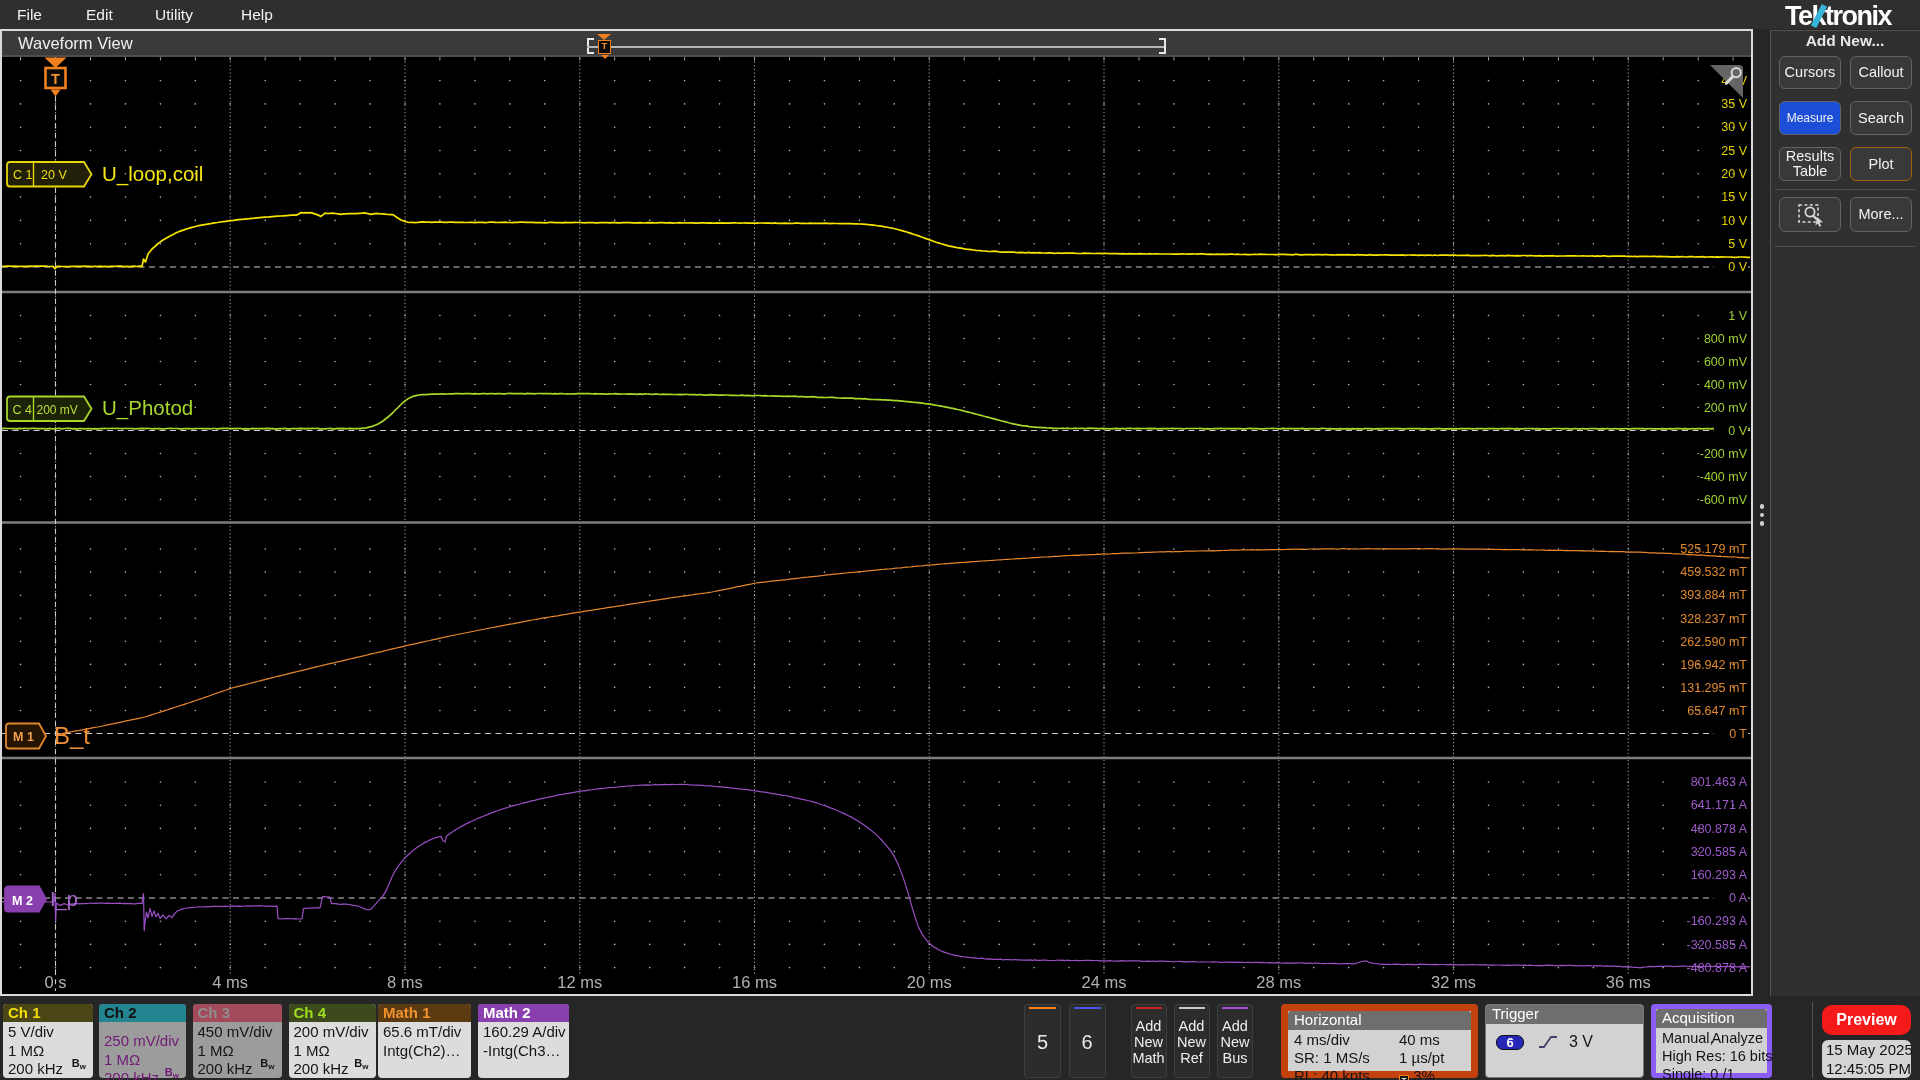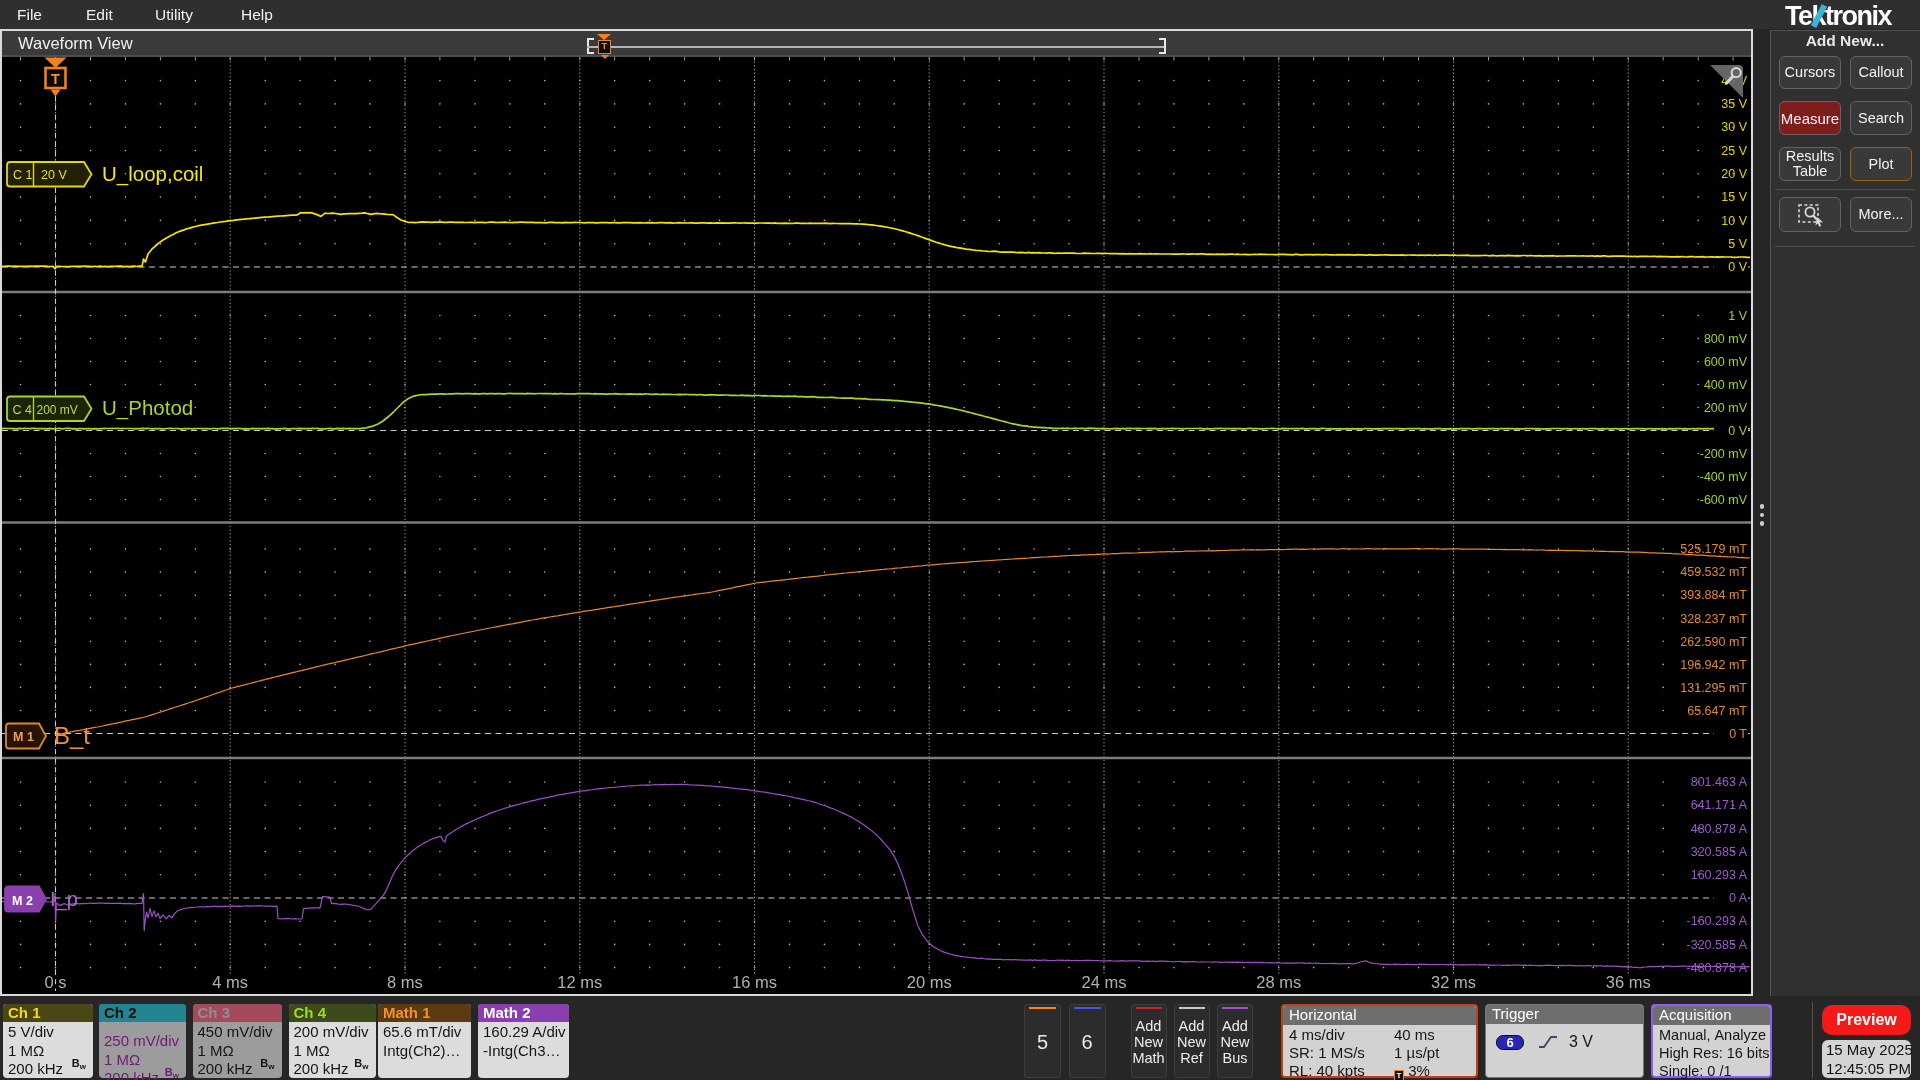--- a/index.html
+++ b/index.html
@@ -1771,21 +1771,21 @@
 <line x1="1730.6" y1="19.599999999999994" x2="1724.4" y2="26.200000000000003" stroke="#d8d8d8" stroke-width="3" stroke-linecap="round"></line>
 </svg>
 <div class="abs" style="left:1755px;top:29px;width:15px;height:967px;background:#262626"></div>
 <div class="abs" style="left:1759.5px;top:504px;width:4.5px;height:4.5px;border-radius:50%;background:#cfcfcf"></div>
 <div class="abs" style="left:1759.5px;top:512.5px;width:4.5px;height:4.5px;border-radius:50%;background:#cfcfcf"></div>
 <div class="abs" style="left:1759.5px;top:521px;width:4.5px;height:4.5px;border-radius:50%;background:#cfcfcf"></div>
 <div class="abs" style="left:1770px;top:30px;width:150px;height:966px;background:#303030;border-left:1px solid #555;border-top:1px solid #55504a"></div>
 <div class="abs" style="left:1770px;top:32px;width:150px;text-align:center;font-size:15.5px;font-weight:bold;color:#e8e8e8">Add New...</div>
 <div class="abs" style="left:1779px;top:55.5px;width:62px;height:33.5px;background:#393939;border:1px solid #636363;border-radius:6px;color:#f2f2f2;display:flex;align-items:center;justify-content:center;text-align:center;font-size:14.5px;">Cursors</div>
 <div class="abs" style="left:1850px;top:55.5px;width:62px;height:33.5px;background:#393939;border:1px solid #636363;border-radius:6px;color:#f2f2f2;display:flex;align-items:center;justify-content:center;text-align:center;font-size:14.5px;">Callout</div>
-<div class="abs" style="left:1779px;top:101px;width:62px;height:34px;background:#7f1d1d;border:1px solid #636363;border-radius:6px;color:#f2f2f2;display:flex;align-items:center;justify-content:center;text-align:center;font-size:15px;">Measure</div>
+<div class="abs" style="left:1779px;top:101px;width:62px;height:34px;background:#1d4ed8;border:1px solid #636363;border-radius:6px;color:#f2f2f2;display:flex;align-items:center;justify-content:center;text-align:center;font-size:12px;">Measure</div>
 <div class="abs" style="left:1850px;top:101px;width:62px;height:34px;background:#393939;border:1px solid #636363;border-radius:6px;color:#f2f2f2;display:flex;align-items:center;justify-content:center;text-align:center;font-size:14.5px;">Search</div>
 <div class="abs" style="left:1779px;top:146.5px;width:62px;height:34.5px;background:#393939;border:1px solid #636363;border-radius:6px;color:#f2f2f2;display:flex;align-items:center;justify-content:center;text-align:center;font-size:14.5px;line-height:15px;">Results<br>Table</div>
 <div class="abs" style="left:1850px;top:146.5px;width:62px;height:34.5px;background:#393939;border:1px solid #a16207;border-radius:6px;color:#f2f2f2;display:flex;align-items:center;justify-content:center;text-align:center;font-size:14.5px;">Plot</div>
 <div class="abs" style="left:1775px;top:188.5px;width:140px;height:1px;background:#505050"></div>
 <div class="abs" style="left:1779px;top:197px;width:62px;height:34.5px;background:#393939;border:1px solid #636363;border-radius:6px;color:#f2f2f2;display:flex;align-items:center;justify-content:center;text-align:center">
     <svg width="34" height="26" viewBox="0 0 34 26">
       <rect x="6" y="4" width="19" height="17" fill="none" stroke="#d8d8d8" stroke-width="1.6" stroke-dasharray="3 2.4"></rect>
       <circle cx="17" cy="11" r="4.6" fill="none" stroke="#d8d8d8" stroke-width="1.8"></circle>
       <line x1="20" y1="14.5" x2="24" y2="18.5" stroke="#d8d8d8" stroke-width="2.4"></line>
       <path d="M24,16 l6,5.2 l-3.4,0.4 l1.6,3.4 l-1.8,0.8 l-1.6,-3.4 l-2.4,2.2 Z" fill="#d8d8d8"></path>
@@ -1857,37 +1857,37 @@
     <div style="text-align:center;margin-top:9px;font-size:14.5px;color:#eee;line-height:16px">Add<br>New<br>Math</div>
   </div>
 <div class="abs" style="left:1173.5px;top:1004px;width:36px;height:74px;background:#2c2c2c;border:1px solid #3e3e3e;border-radius:3px">
     <div style="margin:1.5px auto 0;width:26px;height:2.5px;background:#c8c8c8"></div>
     <div style="text-align:center;margin-top:9px;font-size:14.5px;color:#eee;line-height:16px">Add<br>New<br>Ref</div>
   </div>
 <div class="abs" style="left:1217px;top:1004px;width:36px;height:74px;background:#2c2c2c;border:1px solid #3e3e3e;border-radius:3px">
     <div style="margin:1.5px auto 0;width:26px;height:2.5px;background:#a44fd0"></div>
     <div style="text-align:center;margin-top:9px;font-size:14.5px;color:#eee;line-height:16px">Add<br>New<br>Bus</div>
   </div>
-<div class="abs" style="left:1281px;top:1004px;width:197px;height:74px;border-radius:4px;background:#d2d2d2;border:2px solid #c2410c">
+<div class="abs" style="left:1281px;top:1004px;width:197px;height:74px;border-radius:4px;background:#d2d2d2;border:7px solid #c2410c">
     <div style="height:18.5px;background:#6e6e6e;border-radius:3px 3px 0 0;color:#fff;font-size:15px;padding:0 0 0 6px;line-height:18px">Horizontal</div>
     <div style="position:relative;font-size:15px;color:#151515;line-height:18.2px;padding:1px 0 0 6px;white-space:nowrap">
       <div>4 ms/div<span class="abs" style="left:111px">40 ms</span></div>
       <div>SR: 1 MS/s<span class="abs" style="left:111px">1 µs/pt</span></div>
       <div>RL: 40 kpts<span class="abs" style="left:111px"><span style="display:inline-block;width:10px;height:11px;background:#111;border:1.5px solid #f08020;color:#fff;font-size:8px;font-weight:bold;text-align:center;line-height:10px;vertical-align:-2px">T</span> 3%</span></div>
     </div>
   </div>
 <div class="abs" style="left:1485px;top:1004px;width:159px;height:74px;border-radius:4px;background:#d2d2d2;border:1px solid #777">
     <div style="height:18.5px;background:#6e6e6e;border-radius:3px 3px 0 0;color:#fff;font-size:15px;padding:0 0 0 6px;line-height:18px">Trigger</div>
     <div style="position:relative;font-size:15px;color:#151515;line-height:18.2px;padding:1px 0 0 6px;white-space:nowrap">
       <div style="margin-top:8px"><span style="display:inline-block;margin-left:4px;width:28px;height:15px;background:#2626b8;border:1px solid #111;border-radius:7px;color:#fff;font-size:13px;font-weight:bold;text-align:center;line-height:14px">6</span><svg width="22" height="15" viewBox="0 0 22 15" style="margin-left:14px;vertical-align:-2px">
           <path d="M1,13 h5 l7,-10 h6" fill="none" stroke="#44446a" stroke-width="1.8"></path>
         </svg><span style="margin-left:9px;font-size:16px">3 V</span></div>
     </div>
   </div>
-<div class="abs" style="left:1651px;top:1004px;width:121px;height:74px;border-radius:4px;background:#d2d2d2;border:2px solid #8b5cf6">
+<div class="abs" style="left:1651px;top:1004px;width:121px;height:74px;border-radius:4px;background:#d2d2d2;border:5px solid #8b5cf6">
     <div style="height:18.5px;background:#6e6e6e;border-radius:3px 3px 0 0;color:#fff;font-size:15px;padding:0 0 0 6px;line-height:18px">Acquisition</div>
     <div style="position:relative;font-size:14.5px;color:#151515;line-height:18.2px;padding:1px 0 0 6px;white-space:nowrap">
       <div>Manual,<span class="abs" style="right:4px">Analyze</span></div>
       <div>High Res: 16 bits</div>
       <div>Single: 0 /1</div>
     </div>
   </div>
 <div class="abs" style="left:1812px;top:1002px;width:1px;height:76px;background:#5a5248"></div>
 <div class="abs" style="left:1822px;top:1005px;width:89px;height:30px;background:#f51a1a;border-radius:10px;color:#fff;font-weight:bold;font-size:16px;text-align:center;line-height:30px">Preview</div>
 <div class="abs" style="left:1822px;top:1040px;width:89px;height:38px;background:#d4d4d4;border-radius:6px;color:#111;font-size:15px;line-height:18.5px;padding:1px 0 0 4px;white-space:nowrap">15 May 2025<br>12:45:05 PM</div>

